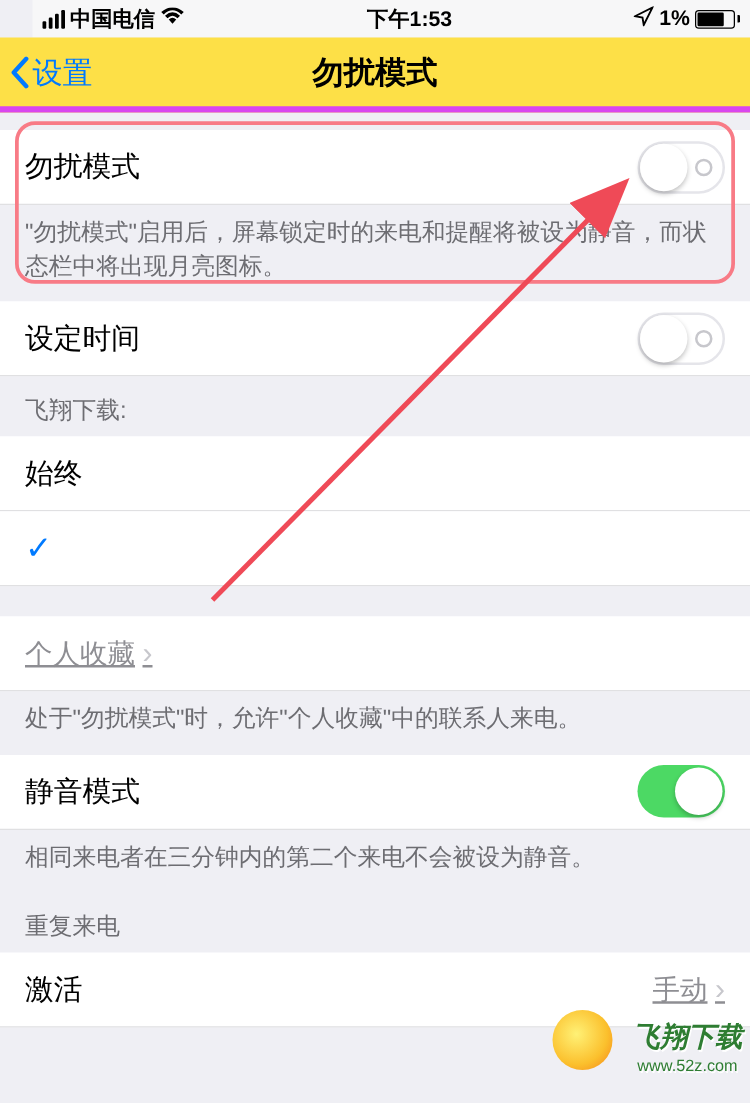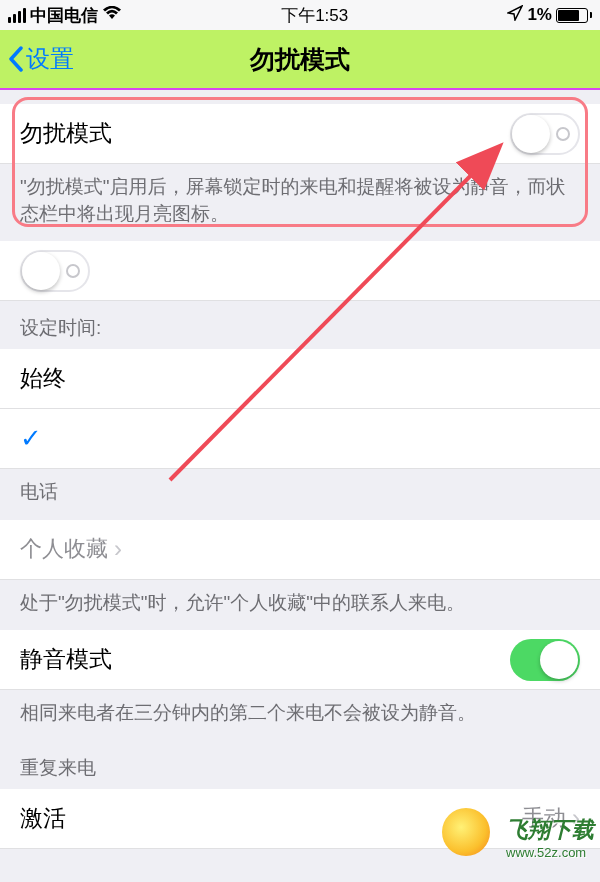--- a/index.html
+++ b/index.html
@@ -13,30 +13,31 @@
 }
 .status-bar {
   height: 30px;
   display: flex;
   align-items: center;
   justify-content: space-between;
   padding: 0 8px;
   font-size: 17px;
   font-weight: 600;
   background: #f7f7f8;
+  margin-left: 26px;
 }
 .status-left, .status-right { display: flex; align-items: center; gap: 4px; }
-.status-center { font-weight: 400; }
+.status-center { font-weight: 700; }
 .nav-bar {
   height: 60px;
   display: flex;
   align-items: center;
   position: relative;
-  background: #bef264;
-  border-bottom: 2px solid #d946ef;
+  background: #fde047;
+  border-bottom: 5px solid #d946ef;
 }
 .back-btn {
   display: flex;
   align-items: center;
   color: #007aff;
   font-size: 24px;
   padding-left: 8px;
   gap: 2px;
 }
 .nav-title {
@@ -51,21 +52,21 @@
   background: #fff;
   display: flex;
   align-items: center;
   justify-content: space-between;
   padding: 0 20px;
   min-height: 60px;
   font-size: 23px;
   border-bottom: 1px solid #e0e0e2;
 }
 .cell-label { color: #000; }
-.cell-value { color: #8e8e93; font-size: 22px; display: flex; align-items: center; gap: 6px; }
+.cell-value { color: #8e8e93; font-size: 22px; display: flex; align-items: center; gap: 6px; text-decoration: underline; }
 .footer {
   padding: 10px 20px 14px;
   font-size: 19px;
   color: #6d6d72;
   line-height: 1.4;
 }
 .section-header {
   padding: 14px 20px 8px;
   font-size: 19px;
   color: #6d6d72;
@@ -118,21 +119,21 @@
   height: 48px;
   background: radial-gradient(circle at 40% 40%, #fff176, #fbc02d 60%, #f57f17);
   border-radius: 50%;
   z-index: 10;
 }
 .watermark-text {
   position: absolute;
   bottom: 22px;
   right: 6px;
   z-index: 10;
-  text-align: left;
+  text-align: center;
 }
 .wm-top { font-size: 22px; font-weight: 700; font-style: italic; color: #2e7d32; text-shadow: 1px 1px 0 #fff; }
 .wm-bottom { font-size: 13px; color: #2e7d32; text-shadow: 1px 1px 0 #fff; }
 .signal-bars { display: inline-flex; gap: 2px; align-items: flex-end; }
 .signal-bars span { width: 3px; background: #000; border-radius: 1px; }
 .b1{height:6px}.b2{height:9px}.b3{height:12px}.b4{height:15px}
 .battery {
   display: inline-flex;
   align-items: center;
   gap: 2px;
@@ -195,35 +196,35 @@
 <div class="cell">
   <span class="cell-label">勿扰模式</span>
   <div class="toggle toggle-off">
     <div class="knob"></div>
       <div class="toggle-ring"></div>
   </div>
 </div>
 <div class="footer">"勿扰模式"启用后，屏幕锁定时的来电和提醒将被设为静音，而状态栏中将出现月亮图标。</div>
 
 <div class="cell">
+  <span class="cell-label">设定时间</span>
   <div class="toggle toggle-off">
     <div class="knob"></div>
       <div class="toggle-ring"></div>
   </div>
 </div>
 
-<div class="section-header">设定时间:</div>
+<div class="section-header">飞翔下载:</div>
 <div class="cell">
   <span class="cell-label">始终</span>
 </div>
 <div class="cell">
   <span class="check">✓</span>
 </div>
 <div class="footer">
-  <div>电话</div>
 </div>
 
 <div class="cell">
   <span class="cell-value">
     <span>个人收藏</span>
     <span class="chevron">›</span>
   </span>
 </div>
 <div class="footer">处于"勿扰模式"时，允许"个人收藏"中的联系人来电。</div>
 

